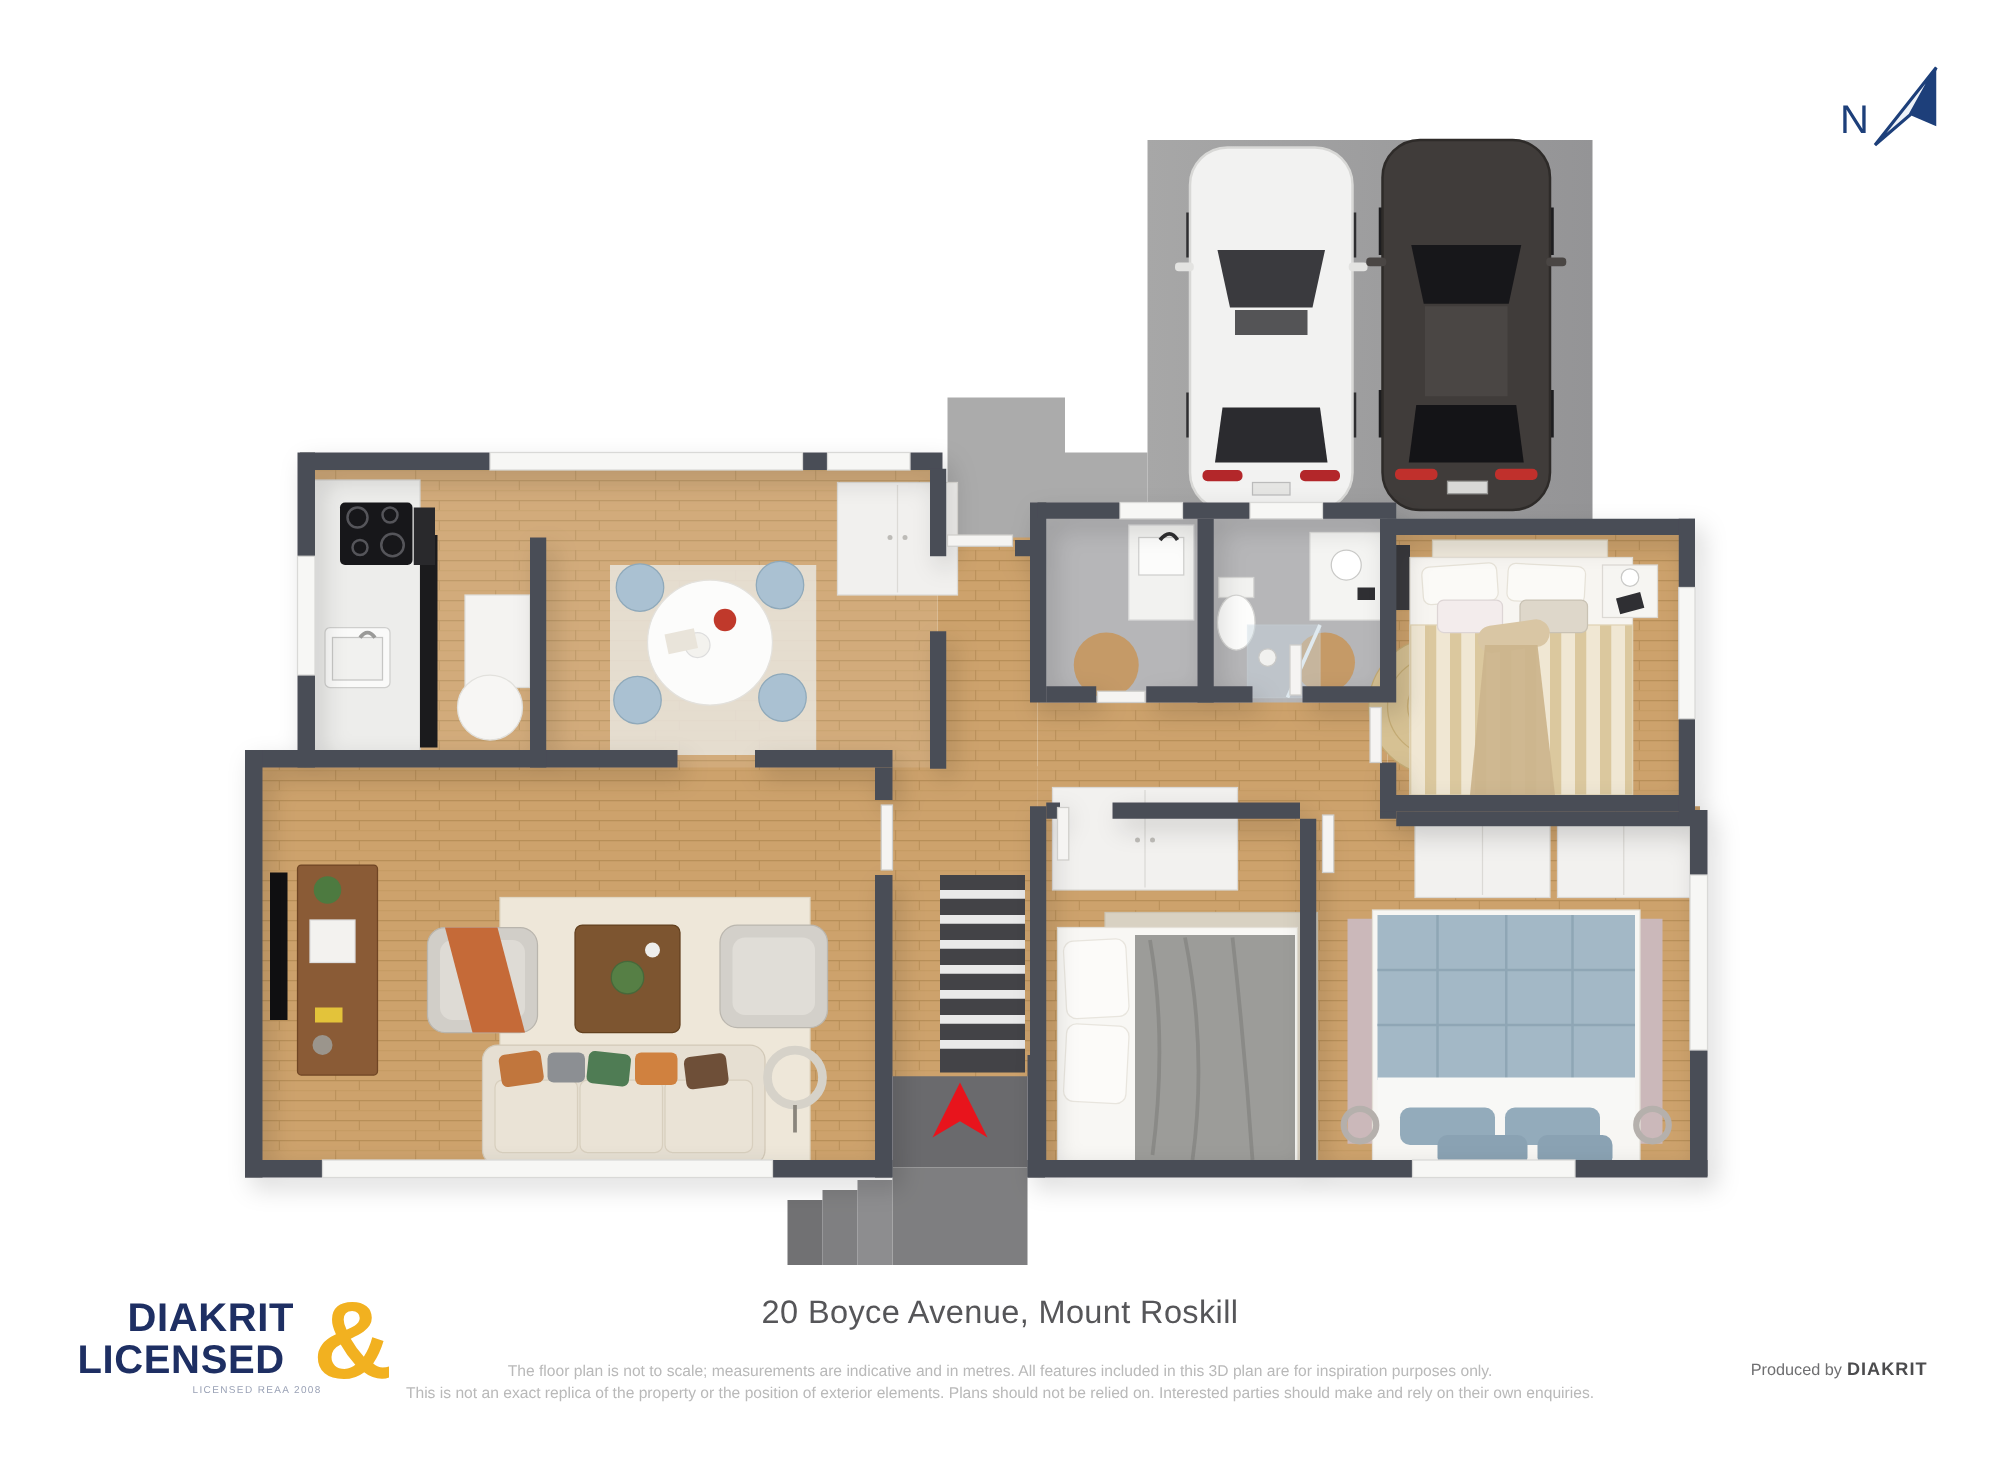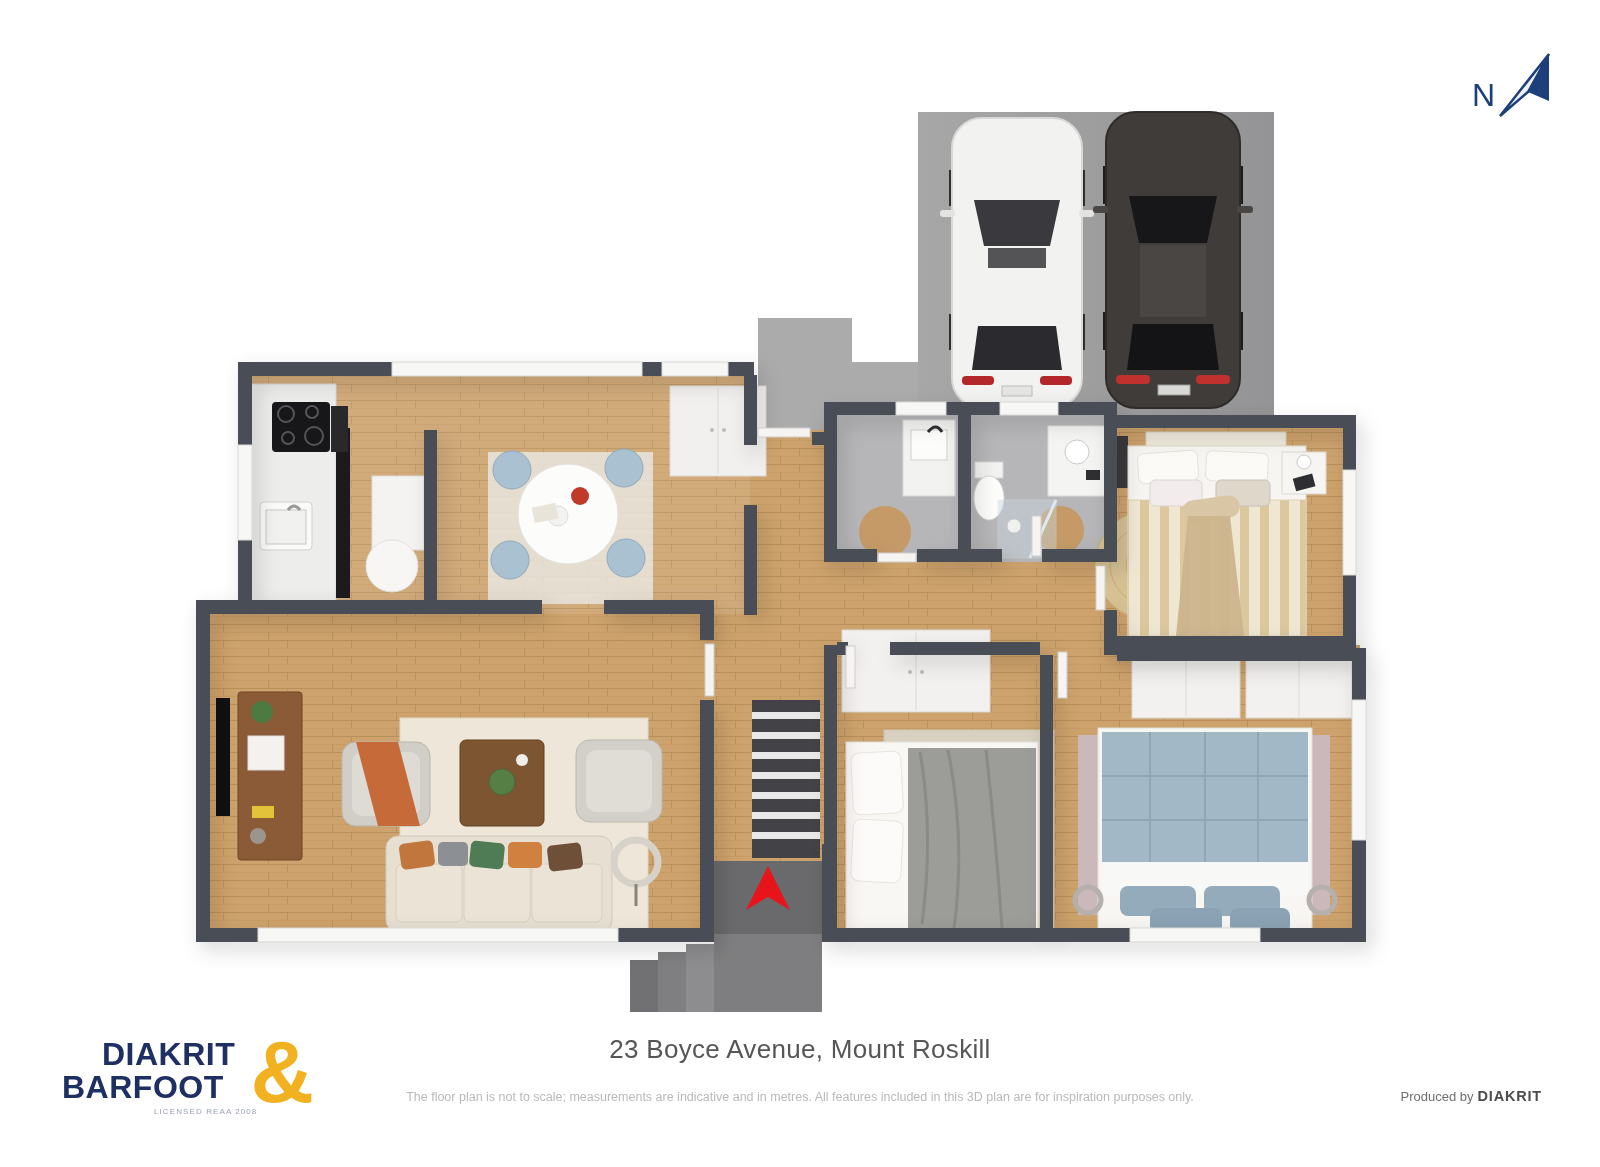--- a/index.html
+++ b/index.html
@@ -338,27 +338,28 @@
   <g>
     <text x="1472" y="106" font-size="32" fill="#1d3f7a" font-family="Liberation Sans, sans-serif">N</text>
     <polygon points="1549,54 1500,116 1528,92" fill="#eef2f8" stroke="#1d3f7a" stroke-width="2.5"></polygon>
     <polygon points="1549,54 1528,92 1549,101" fill="#1d3f7a"></polygon>
   </g>
 </svg>
 
 <div class="logo">
   <span class="amp">&amp;</span>
   <span class="l1">DIAKRIT</span>
-  <span class="l2">BARFOOT</span>
+  <span class="l2">LICENSED</span>
   <span class="tag">LICENSED REAA 2008</span>
 </div>
 
-<div class="footer-title">23 Boyce Avenue, Mount Roskill</div>
+<div class="footer-title">20 Boyce Avenue, Mount Roskill</div>
 
 <div class="disclaimer">
   <div>The floor plan is not to scale; measurements are indicative and in metres. All features included in this 3D plan are for inspiration purposes only.</div>
+  <div>This is not an exact replica of the property or the position of exterior elements. Plans should not be relied on. Interested parties should make and rely on their own enquiries.</div>
 </div>
 
 <div class="credit">
   <span>Produced by</span><span class="brand">DIAKRIT</span>
 </div>
 
 </div>
 
 </body></html>

